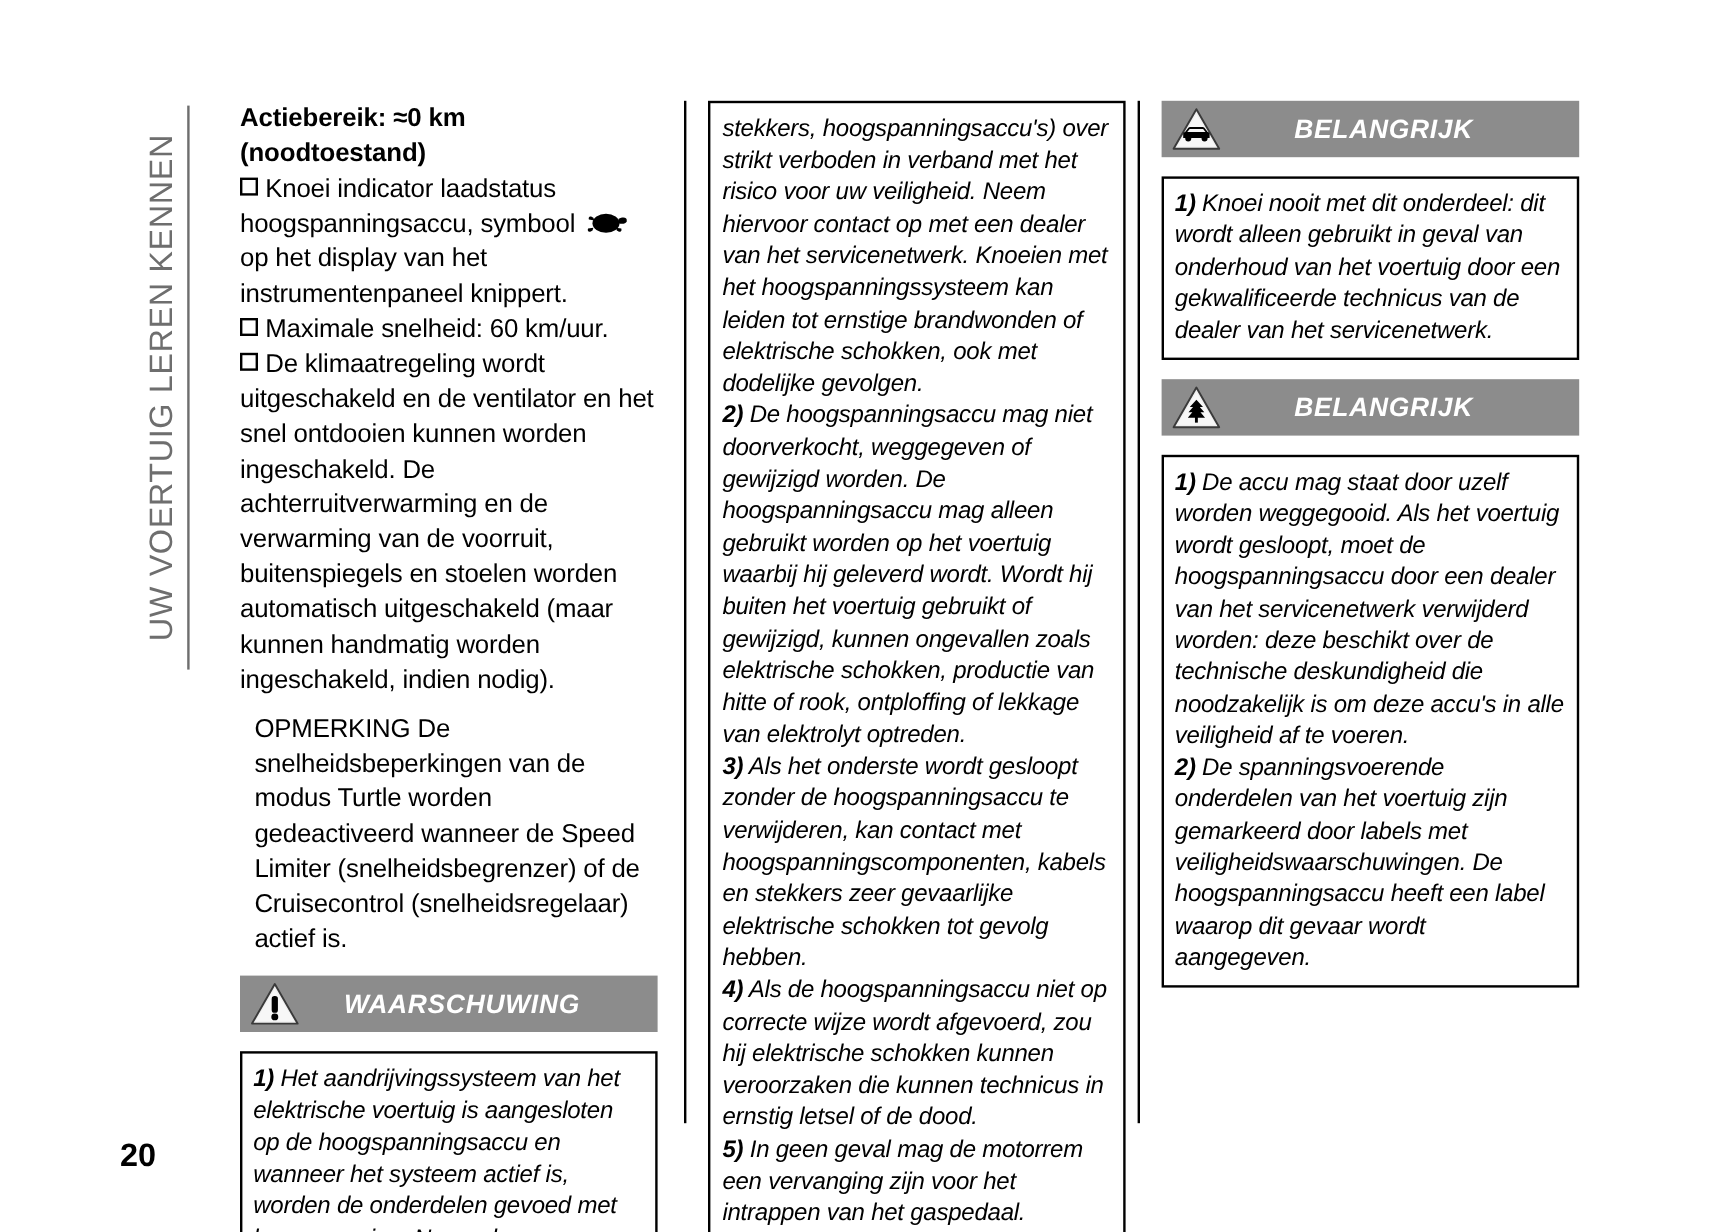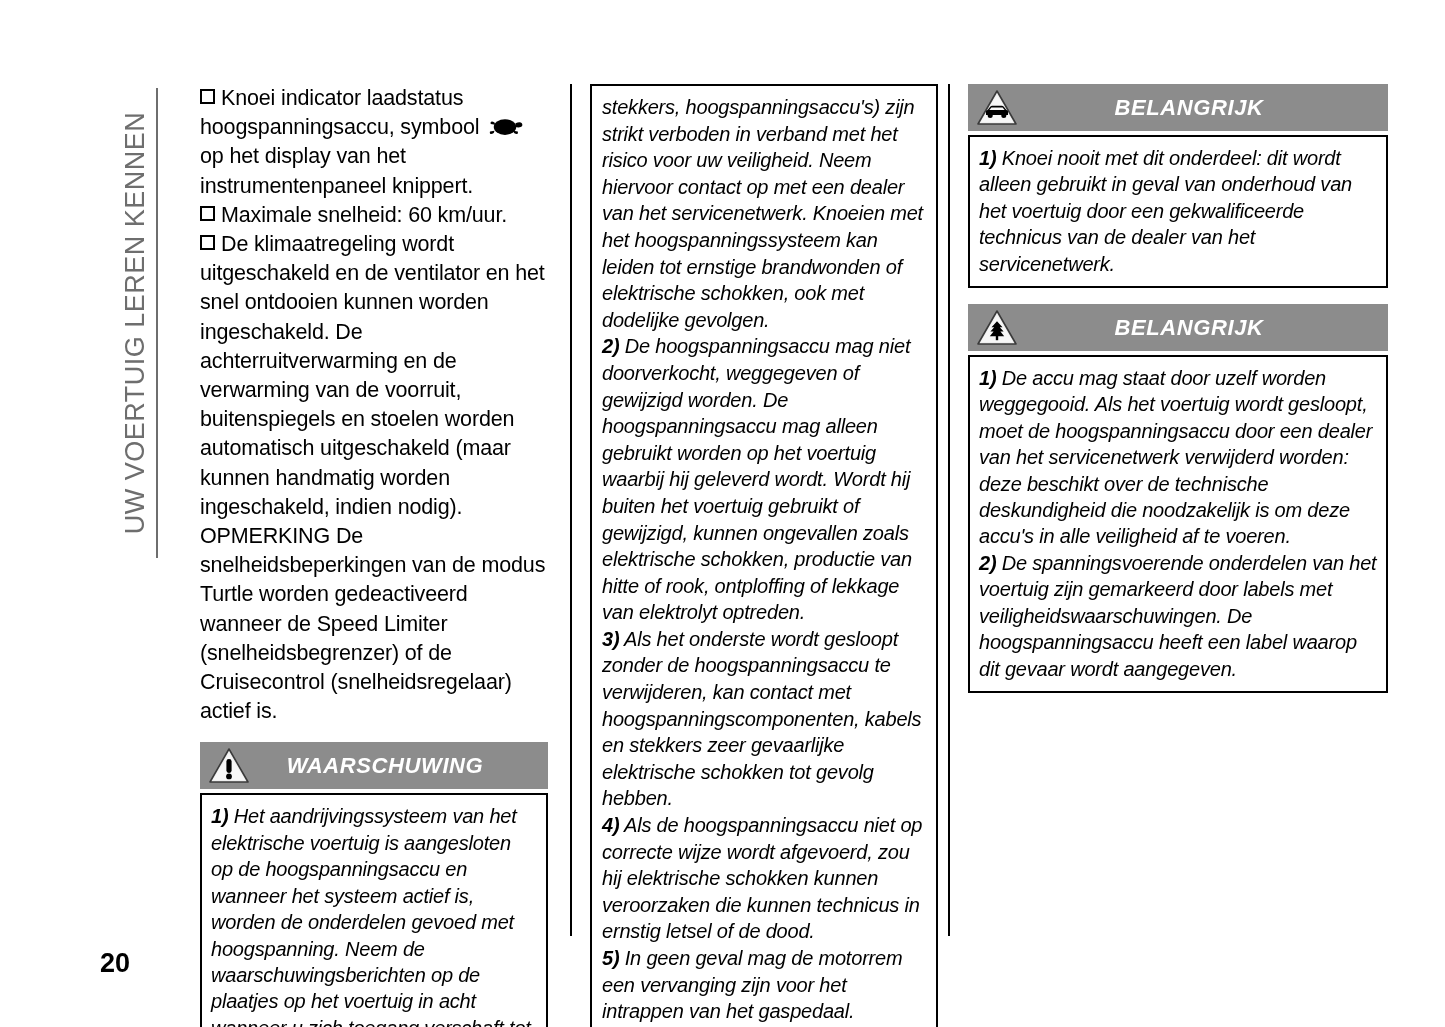--- a/index.html
+++ b/index.html
@@ -51,42 +51,42 @@
     font-weight: 400;
   }
 
   
   .col {
     position: absolute;
     top: 84px;
   }
   .col-1 { left: 200px;  width: 348px; }
   .col-2 { left: 590px;  width: 348px; }
-  .col-3 { left: 968px;  width: 420px; }
+  .col-3 { left: 968px;  width: 348px; }
 
   .vdivider {
     position: absolute;
     width: 2px;
     background: #000;
   }
   .vdiv-1 { left: 570px; top: 84px;  height: 852px; }
   .vdiv-2 { left: 948px; top: 84px;  height: 852px; }
 
   
   .heading {
     font-size: 21.5px;
     font-weight: bold;
     line-height: 29px;
     margin: 0 0 1px 0;
     letter-spacing: -0.1px;
   }
   .para {
     font-size: 21.5px;
     line-height: 29.2px;
-    margin: 0;
+    margin: 12px;
     letter-spacing: -0.15px;
   }
   .bullet-line {
     font-size: 21.5px;
     line-height: 29.2px;
     margin: 0;
     letter-spacing: -0.15px;
   }
   .sq {
     display: inline-block;
@@ -132,21 +132,21 @@
     font-size: 22px;
     font-weight: bold;
     font-style: italic;
     letter-spacing: 0.6px;
     padding-right: 30px;
   }
   .callout-body {
     border: 2px solid #000;
     border-top: none;
     padding: 8px 9px 9px 9px;
-    margin-top: 4px;
+    margin-top: 16px;
     box-sizing: border-box;
   }
   .callout-body.framed { border-top: 2px solid #000; }
   .callout-item {
     font-size: 20px;
     font-style: italic;
     line-height: 26.4px;
     margin: 0;
     letter-spacing: -0.2px;
   }
@@ -187,20 +187,21 @@
   <div class="section-tab">
     <div class="rule"></div>
     <div class="label">UW VOERTUIG LEREN KENNEN</div>
   </div>
 
   <div class="vdivider vdiv-1"></div>
   <div class="vdivider vdiv-2"></div>
 
   <div class="col col-1">
 
+    <div class="heading">Actiebereik: ≈0 km (noodtoestand)</div>
 
     <p class="bullet-line">
       <span class="sq"></span><span>Knoei indicator laadstatus hoogspanningsaccu, symbool</span>
       <span class="turtle">
         <svg viewBox="0 0 48 26" width="36" height="20" aria-hidden="true">
           <ellipse cx="24" cy="13" rx="15" ry="10.5" fill="#000"></ellipse>
           <path d="M38 8 C44 5, 48 7, 47 11 C46 14, 41 14, 38 13 Z" fill="#000"></path>
           <path d="M9 21 C5 24, 3 22, 4 19 L10 18 Z" fill="#000"></path>
           <path d="M36 21 C40 24, 42 22, 41 19 L35 18 Z" fill="#000"></path>
           <path d="M10 7 C6 4, 4 6, 5 9 L11 10 Z" fill="#000"></path>
@@ -236,21 +237,21 @@
           <b>1)</b>
           <span>Het aandrijvingssysteem van het elektrische voertuig is aangesloten op de hoogspanningsaccu en wanneer het systeem actief is, worden de onderdelen gevoed met hoogspanning. Neem de waarschuwingsberichten op de plaatjes op het voertuig in acht wanneer u zich toegang verschaft tot de motorruimte. Eventuele ingrepen of wijzigingen van het elektrische hoogspanningssysteem van het voertuig (onderdelen, kabels,</span>
         </p>
       </div>
     </div>
 
   </div>
 
   <div class="col col-2">
     <div class="midbox">
-      <p>stekkers, hoogspanningsaccu's) zijn strikt verboden in verband met het risico voor uw veiligheid. Neem hiervoor contact op met een dealer van het servicenetwerk. Knoeien met het hoogspanningssysteem kan leiden tot ernstige brandwonden of elektrische schokken, ook met dodelijke gevolgen.</p>
+      <p>stekkers, hoogspanningsaccu's) over strikt verboden in verband met het risico voor uw veiligheid. Neem hiervoor contact op met een dealer van het servicenetwerk. Knoeien met het hoogspanningssysteem kan leiden tot ernstige brandwonden of elektrische schokken, ook met dodelijke gevolgen.</p>
       <p>
         <b>2)</b>
         <span>De hoogspanningsaccu mag niet doorverkocht, weggegeven of gewijzigd worden. De hoogspanningsaccu mag alleen gebruikt worden op het voertuig waarbij hij geleverd wordt. Wordt hij buiten het voertuig gebruikt of gewijzigd, kunnen ongevallen zoals elektrische schokken, productie van hitte of rook, ontploffing of lekkage van elektrolyt optreden.</span>
       </p>
       <p>
         <b>3)</b>
         <span>Als het onderste wordt gesloopt zonder de hoogspanningsaccu te verwijderen, kan contact met hoogspanningscomponenten, kabels en stekkers zeer gevaarlijke elektrische schokken tot gevolg hebben.</span>
       </p>
       <p>
         <b>4)</b>

